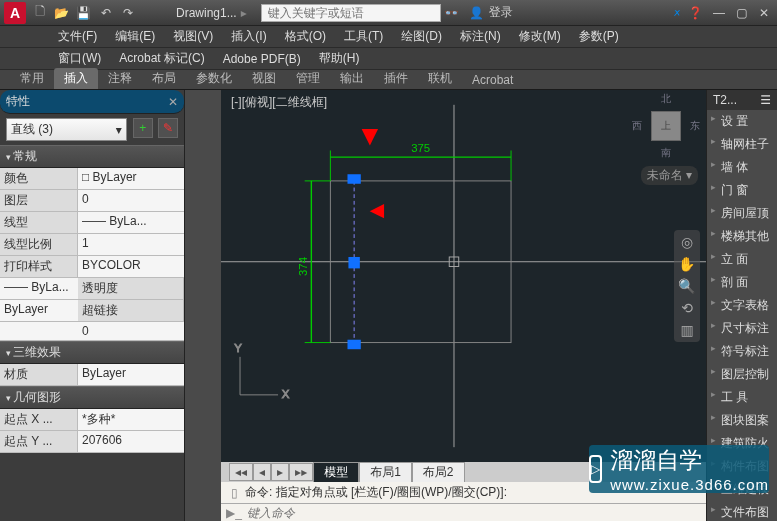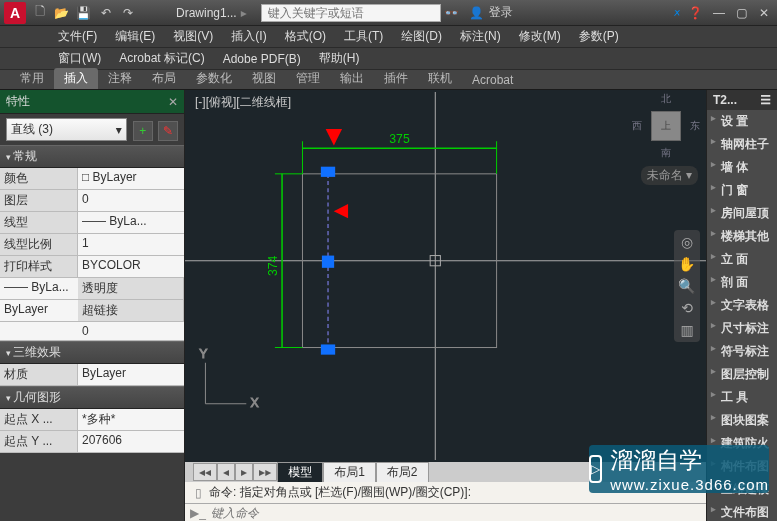--- a/index.html
+++ b/index.html
@@ -22,36 +22,36 @@
 .menubar .menu-item { padding: 2px 8px; color: #ddd; }
 .ribbon-tabs { height: 20px; background: #444; display: flex; align-items: flex-end; padding-left: 10px; border-bottom: 1px solid #1a1a1a; }
 .ribbon-tabs .tab { padding: 2px 10px; color: #bbb; }
 .ribbon-tabs .tab.active { background: #6a6a6a; color: #fff; border-radius: 3px 3px 0 0; }
 
 
 .main { display: flex; height: 432px; }
 
 
 .props-panel { width: 185px; background: #3c3c3c; border-right: 1px solid #222; display: flex; flex-direction: column; }
-.props-header { background: #14532d; padding: 3px 6px; display: flex; justify-content: space-between; align-items: center; border-bottom: 1px solid #222; }
+.props-header { background: #0c4a6e; padding: 3px 6px; display: flex; justify-content: space-between; align-items: center; border-bottom: 1px solid #222; border-radius: 10px; }
 .props-header .title { color: #ddd; }
 .props-header .close { color: #aaa; }
-.type-row { padding: 4px 6px; display: flex; align-items: flex-end; gap: 4px; }
+.type-row { padding: 4px 6px; display: flex; align-items: flex-start; gap: 4px; }
 .type-dropdown { flex: 1; background: linear-gradient(#fafafa,#e5e5e5); border: 1px solid #888; padding: 2px 4px; color: #333; display: flex; justify-content: space-between; align-items: center; }
 .type-icons span { width: 20px; height: 20px; display: inline-flex; align-items: center; justify-content: center; border: 1px solid #666; background: #505050; margin-left: 2px; }
 .type-icons span:first-child { color: #3c3; }
 .type-icons span:last-child { color: #f33; }
 .prop-section-header { background: linear-gradient(#555,#444); padding: 2px 6px; color: #ddd; border-top: 1px solid #666; border-bottom: 1px solid #222; cursor: pointer; }
 .prop-section-header::before { content: "▾ "; font-size: 9px; }
 .prop-grid { display: grid; grid-template-columns: 78px 1fr; }
 .prop-grid .plabel { background: #dcdcdc; color: #333; padding: 2px 4px; border-bottom: 1px solid #bbb; border-right: 1px solid #bbb; white-space: nowrap; overflow: hidden; text-overflow: ellipsis;}
 .prop-grid .pvalue { background: #f5f5f5; color: #333; padding: 2px 4px; border-bottom: 1px solid #bbb; white-space: nowrap; overflow: hidden; text-overflow: ellipsis; }
 
 
-.canvas-area { flex: 1; display: flex; flex-direction: column; background: #1d252a; position: relative; }
+.canvas-area { flex: 1; display: flex; flex-direction: column; background: #1d252a; position: relative; margin-left: 36px; }
 .viewport-label { position: absolute; top: 4px; left: 10px; color: #ccc; z-index: 2; }
 .viewcube { position: absolute; top: 6px; right: 10px; width: 60px; height: 60px; display: flex; align-items: center; justify-content: center; }
 .viewcube .cube { width: 30px; height: 30px; background: #888; border: 1px solid #666; display:flex; align-items:center; justify-content:center; font-size:10px; color:#444;}
 .viewcube .dir { position: absolute; color: #778; font-size: 10px; }
 .viewcube .n { top: -4px; left: 50%; transform: translateX(-50%); }
 .viewcube .s { bottom: -4px; left: 50%; transform: translateX(-50%); }
 .viewcube .e { right: -4px; top: 50%; transform: translateY(-50%); }
 .viewcube .w { left: -4px; top: 50%; transform: translateY(-50%); }
 .nav-bar { position: absolute; right: 6px; top: 140px; width: 26px; background: rgba(80,80,80,0.55); border-radius: 4px; display: flex; flex-direction: column; align-items: center; padding: 4px 0; gap: 6px; }
 .nav-bar span { color: #aaa; font-size: 14px; }
@@ -61,21 +61,21 @@
 .model-tabs .mtab { background: #eee; padding: 1px 10px; border: 1px solid #999; color: #333; }
 .model-tabs .mtab.active { background: #1d252a; color: #fff; }
 .command-area { background: #444; padding: 0; }
 .cmd-history { background: #f4f2ed; color: #333; padding: 2px 6px; border-bottom: 1px solid #aaa; display:flex; align-items:center;}
 .cmd-line { background: #f4f2ed; display: flex; align-items: center; padding: 2px 4px; }
 .cmd-line .arrow { color: #888; margin-right: 4px; width:18px; text-align:center;}
 .cmd-line input { flex: 1; border: none; background: transparent; color: #888; outline: none; font-style: italic; }
 .cmd-lock { width: 18px; color: #888; padding-left:4px;}
 
 
-.right-palette { width: 71px; background: #4a4a4a; border-left: 1px solid #222; display: flex; flex-direction: column; font-weight: bold; }
+.right-palette { width: 71px; background: #4a4a4a; border-left: 1px solid #222; display: flex; flex-direction: column; }
 .right-palette .rp-header { background: #333; color: #ddd; padding: 3px 6px; display:flex; justify-content:space-between; }
 .right-palette .rp-list { overflow: hidden; }
 .right-palette .rp-item { padding: 3px 4px 3px 14px; color: #ddd; font-size: 12px; position: relative; white-space: nowrap; overflow:hidden; }
 .right-palette .rp-item::before { content: "▸"; position: absolute; left: 4px; color: #888; font-size: 9px; }
 
 
 .watermark { position: absolute; right: 8px; bottom: 28px; width: 180px; height: 48px; background: rgba(10,90,120,0.85); border-radius: 4px; display: flex; align-items: center; justify-content: center; color: #fff; font-size: 16px; gap: 8px; z-index:5;}
 .watermark .play { width: 28px; height: 28px; border: 2px solid #fff; border-radius: 4px; display: flex; align-items: center; justify-content: center; }
 .watermark .sub { font-size: 15px; display:block; letter-spacing:1px;}
 

